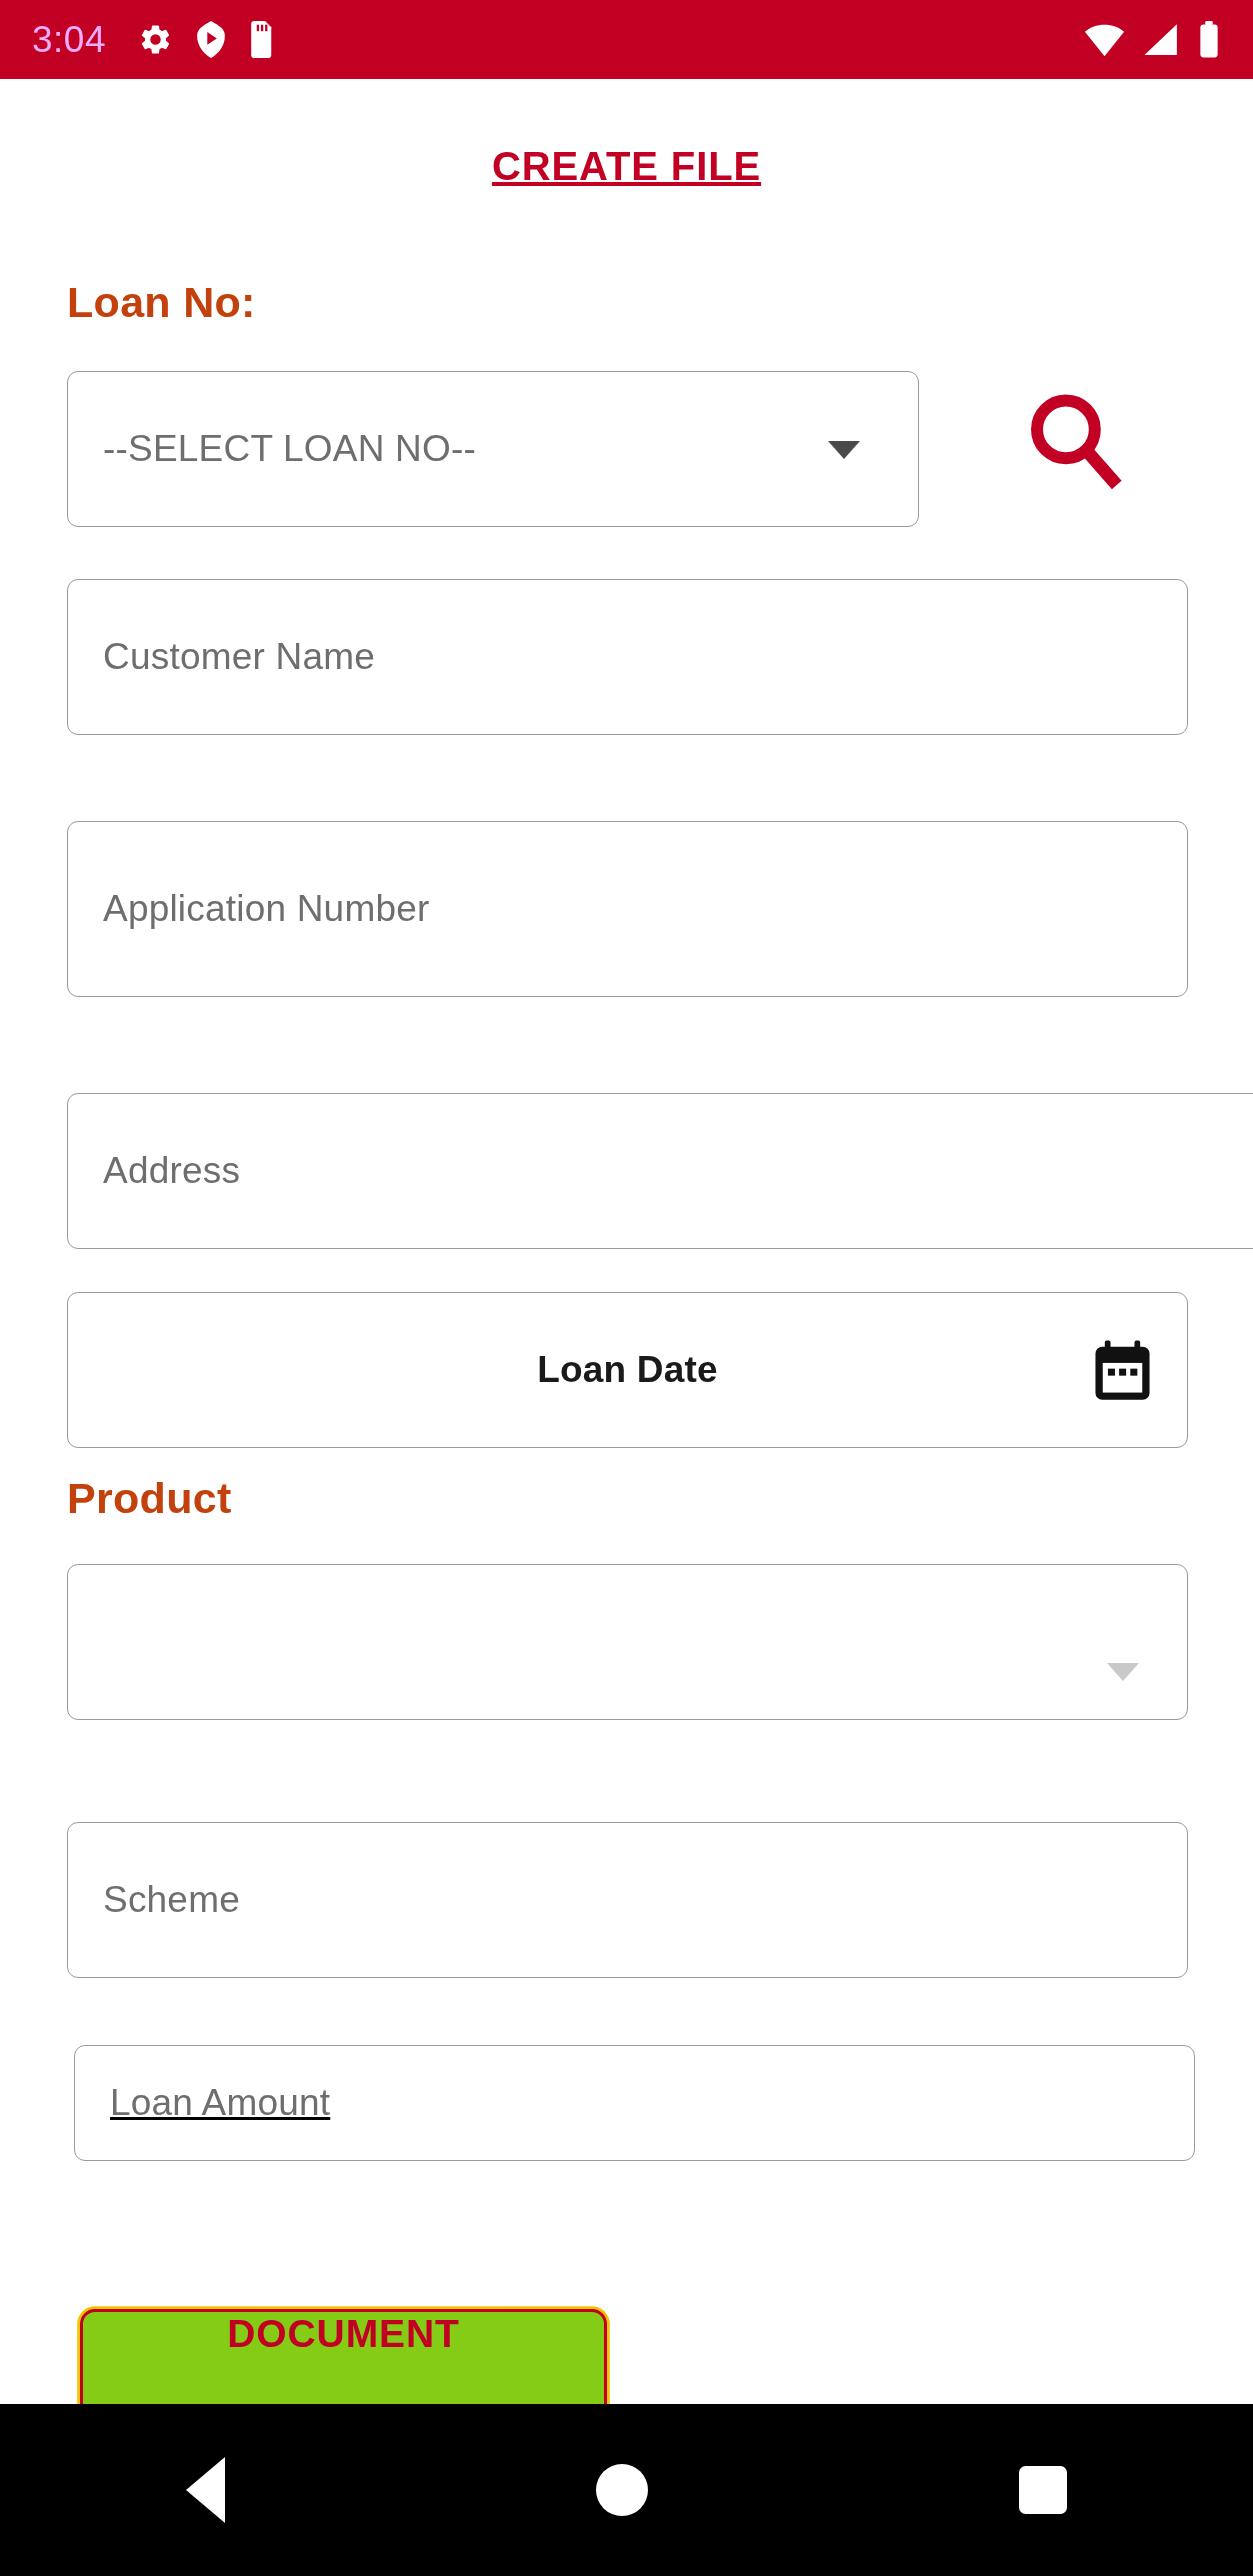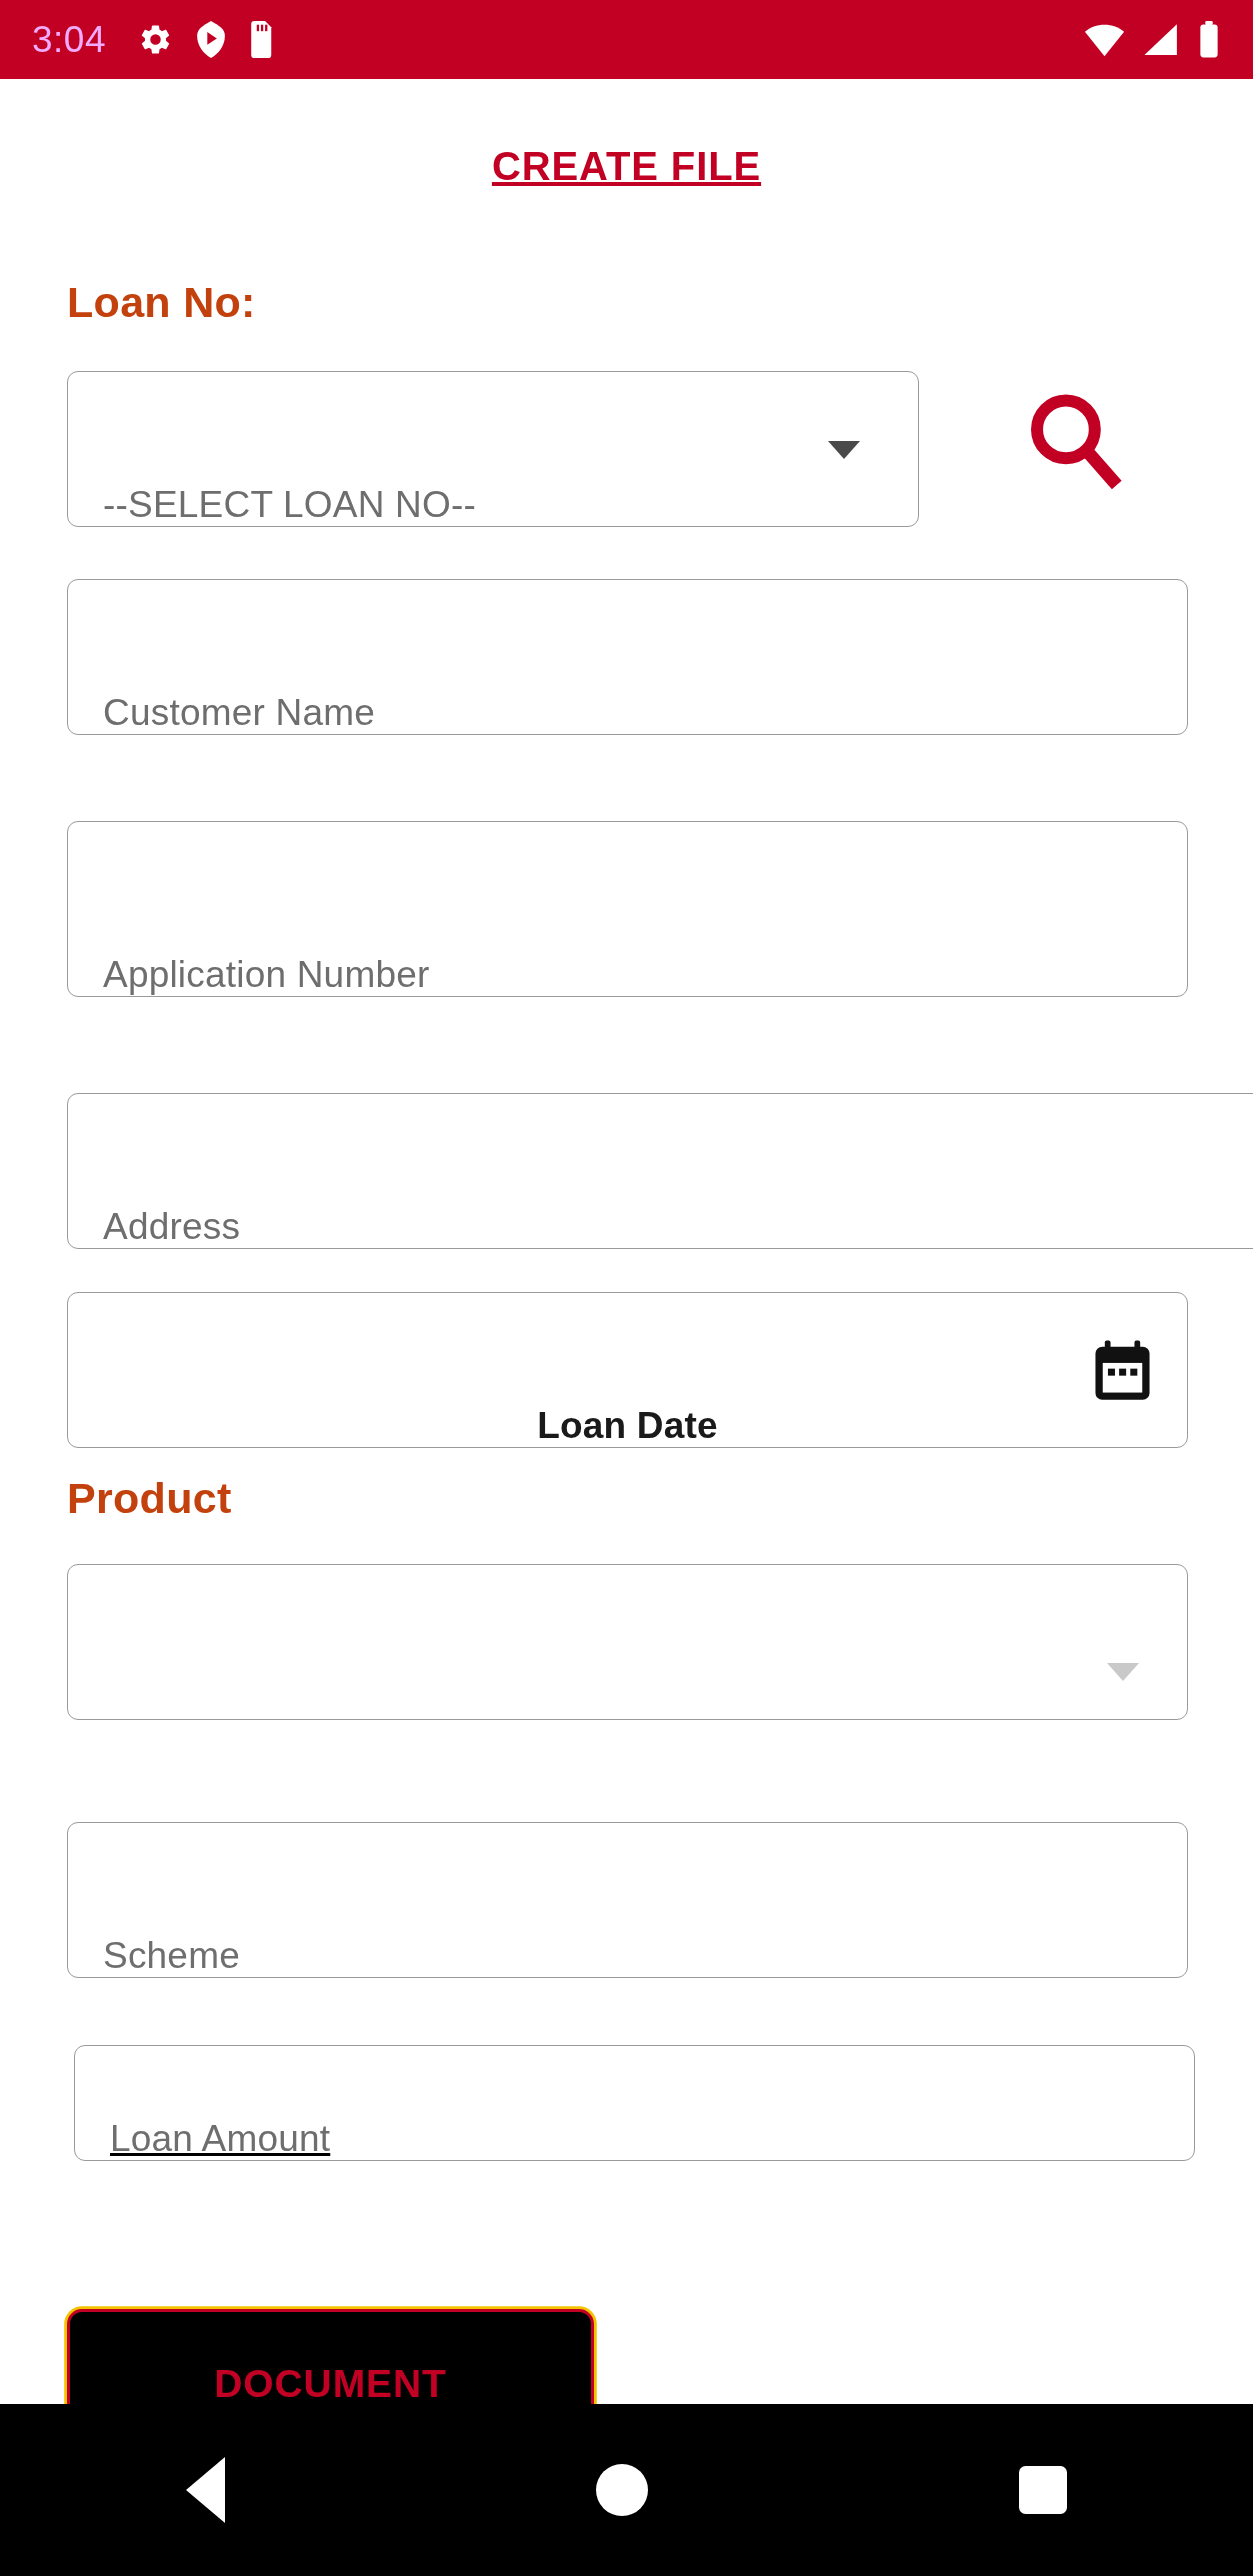--- a/index.html
+++ b/index.html
@@ -60,21 +60,21 @@
   #label-loan-no  { top:278px; }
   #label-product  { top:1474px; }
 
   
   .field-box {
     position:absolute;
     border:1.9px solid #9a9a9a;
     border-radius:11px;
     background:#ffffff;
     display:flex;
-    align-items:flex-end;
+    align-items:center;
   }
   .field-text {
     font-size:37px;
     color:#6e6e6e;
     padding-left:35px;
     letter-spacing:0.2px;
     white-space:nowrap;
   }
   .field-text.centered {
     width:100%;
@@ -119,28 +119,27 @@
   
   #calendar-icon {
     position:absolute;
     right:33px; top:46px;
     width:63px; height:65px;
   }
 
   
   #document-button {
     position:absolute;
-    left:67px; top:2309px;
+    left:80px; top:2309px;
     width:527px; height:149px;
-    background:#000000;
+    background:#84cc16;
     border:3.7px solid #c20024;
     border-radius:15px;
     box-shadow:0 0 0 2.8px #f5c400;
     display:flex;
-    align-items:center;
     justify-content:center;
   }
   #document-button-label {
     color:#c20024;
     font-size:39px;
     font-weight:bold;
     letter-spacing:0.9px;
   }
 
   

